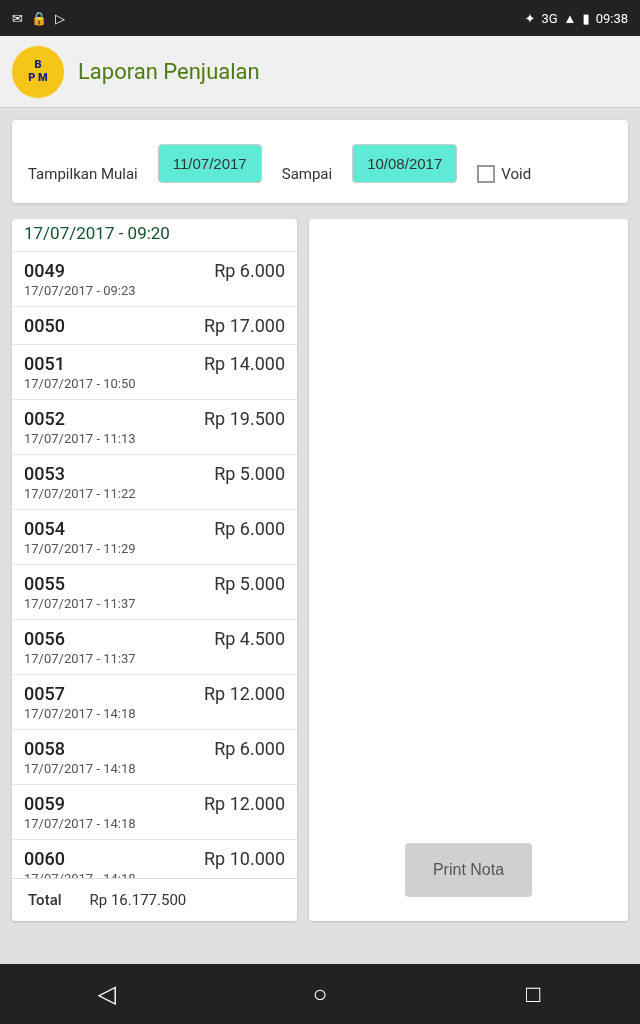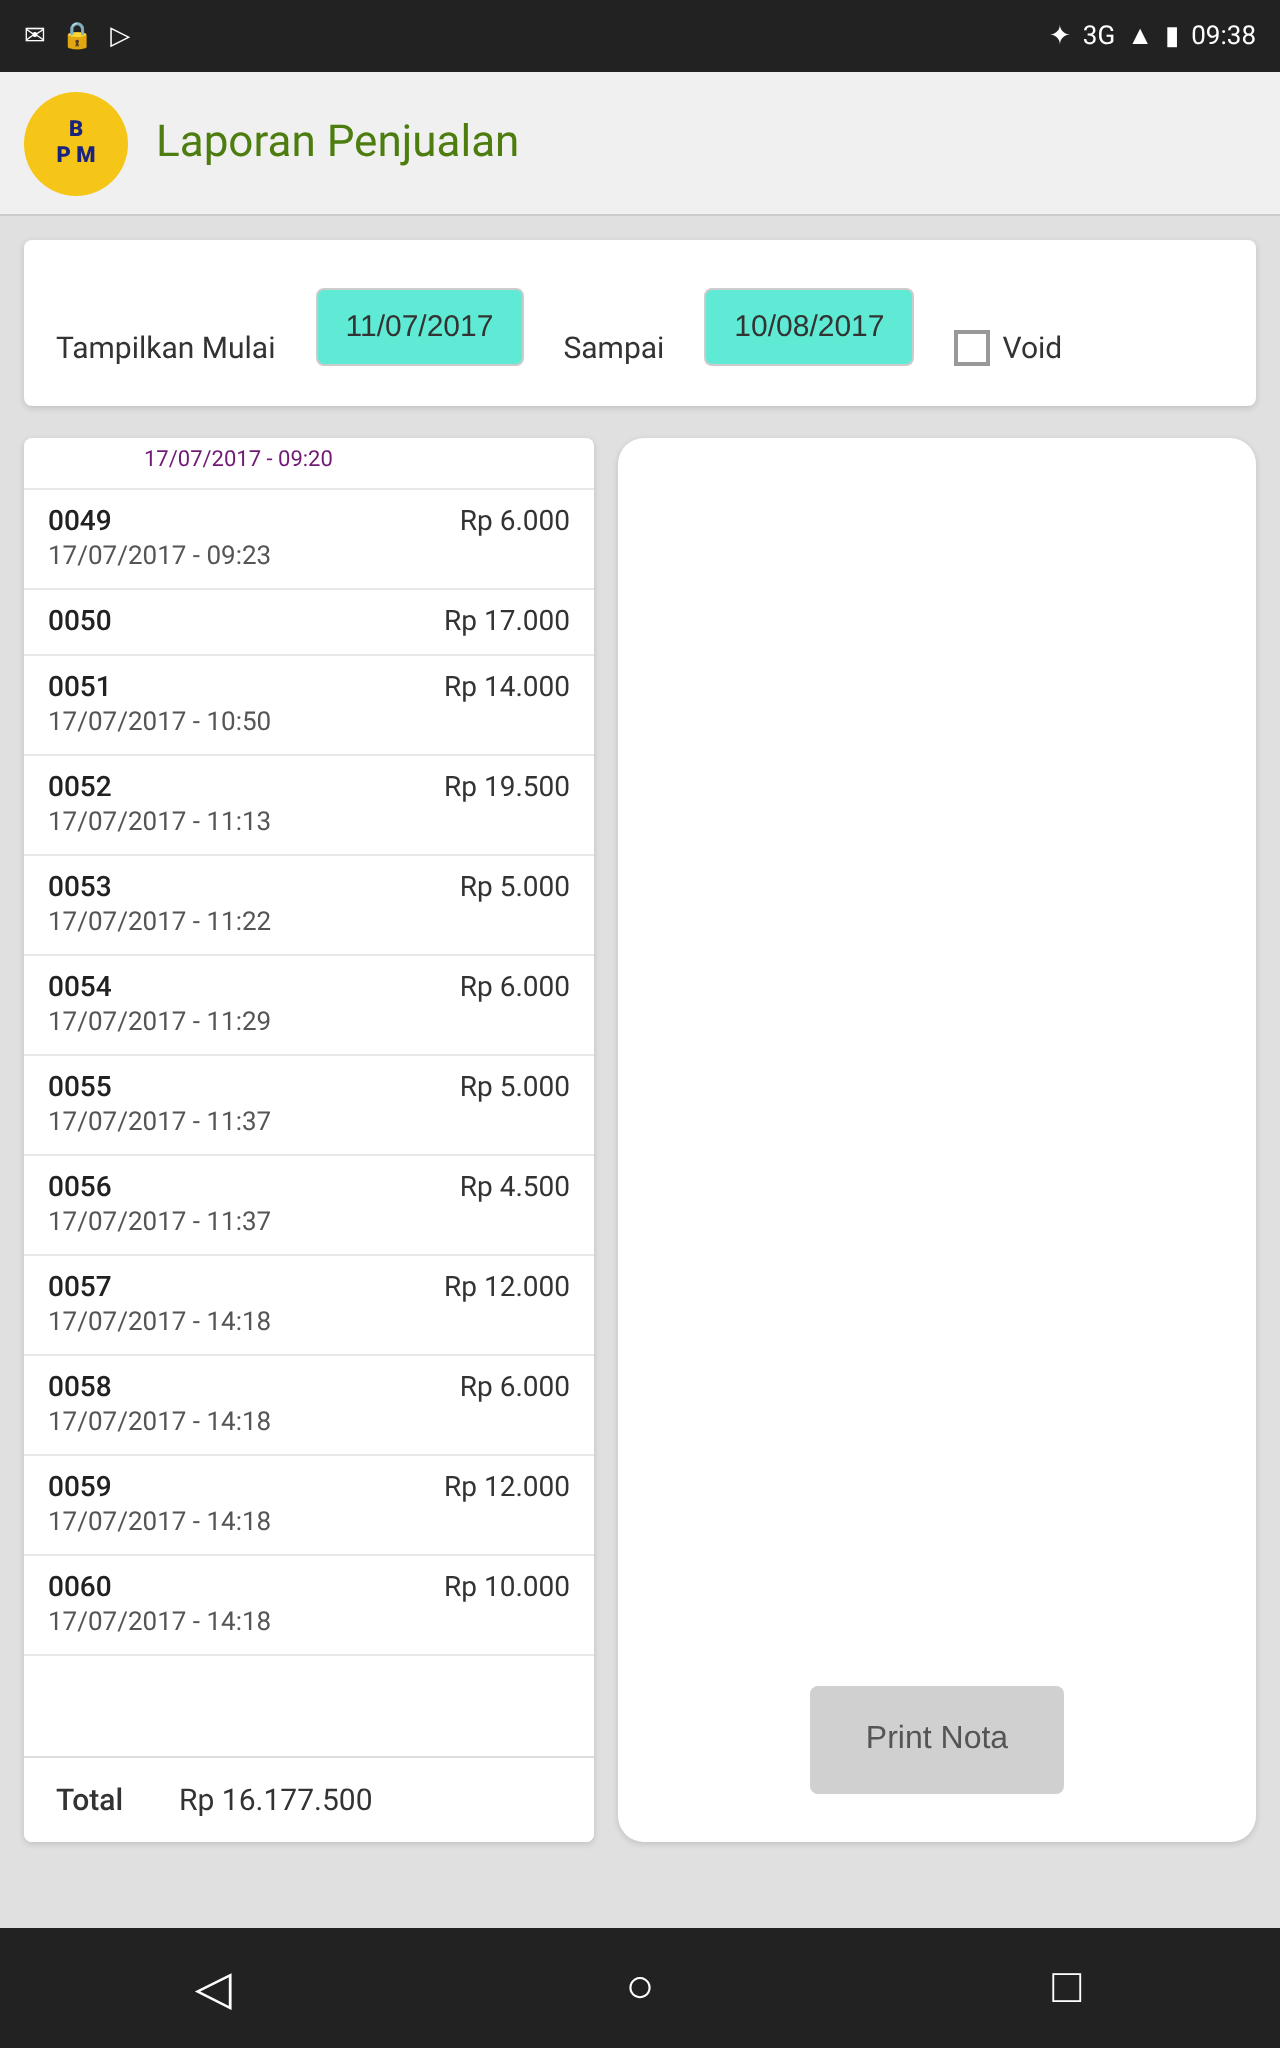--- a/index.html
+++ b/index.html
@@ -161,21 +161,21 @@
       overflow-x: hidden;
     }
     .list-item {
       padding: 8px 12px;
       border-bottom: 1px solid #e8e8e8;
       cursor: pointer;
     }
     .list-item-row1 {
       display: flex;
       justify-content: space-between;
-      font-size: 14px;
+      font-size: 18px;
       color: #222;
     }
     .list-item-row2 {
       font-size: 13px;
       color: #555;
       margin-top: 2px;
     }
     .list-item-number {
       font-weight: 500;
     }
@@ -205,21 +205,21 @@
     }
     .total-amount {
       font-size: 15px;
       color: #333;
     }
 
     
     .right-panel {
       flex: 1;
       background: #fff;
-      border-radius: 13px;
+      border-radius: 3px;
       box-shadow: 0 1px 3px rgba(0,0,0,0.15);
       display: flex;
       flex-direction: column;
       justify-content: flex-end;
       align-items: center;
       padding-bottom: 24px;
     }
     .print-button {
       background: #d0d0d0;
       border: none;
@@ -311,21 +311,21 @@
       </div>
     </div>
   </div>
 
   <div class="two-col">
 
     <div class="list-panel">
       <div class="list-scroll">
 
         <div class="list-item-partial">
-          <div style="font-size:11px;color:#701a75;margin-left:48px;">17/07/2017 - 09:20</div>
+          <div style="font-size:17px;color:#14532d;">17/07/2017 - 09:20</div>
         </div>
 
         <div id="list-items-container">
             <div class="list-item">
       <div class="list-item-row1">
         <span class="list-item-number">0049</span>
         <span class="list-item-amount">Rp 6.000</span>
       </div>
       <div class="list-item-row2">17/07/2017 - 09:23</div>
     </div>

